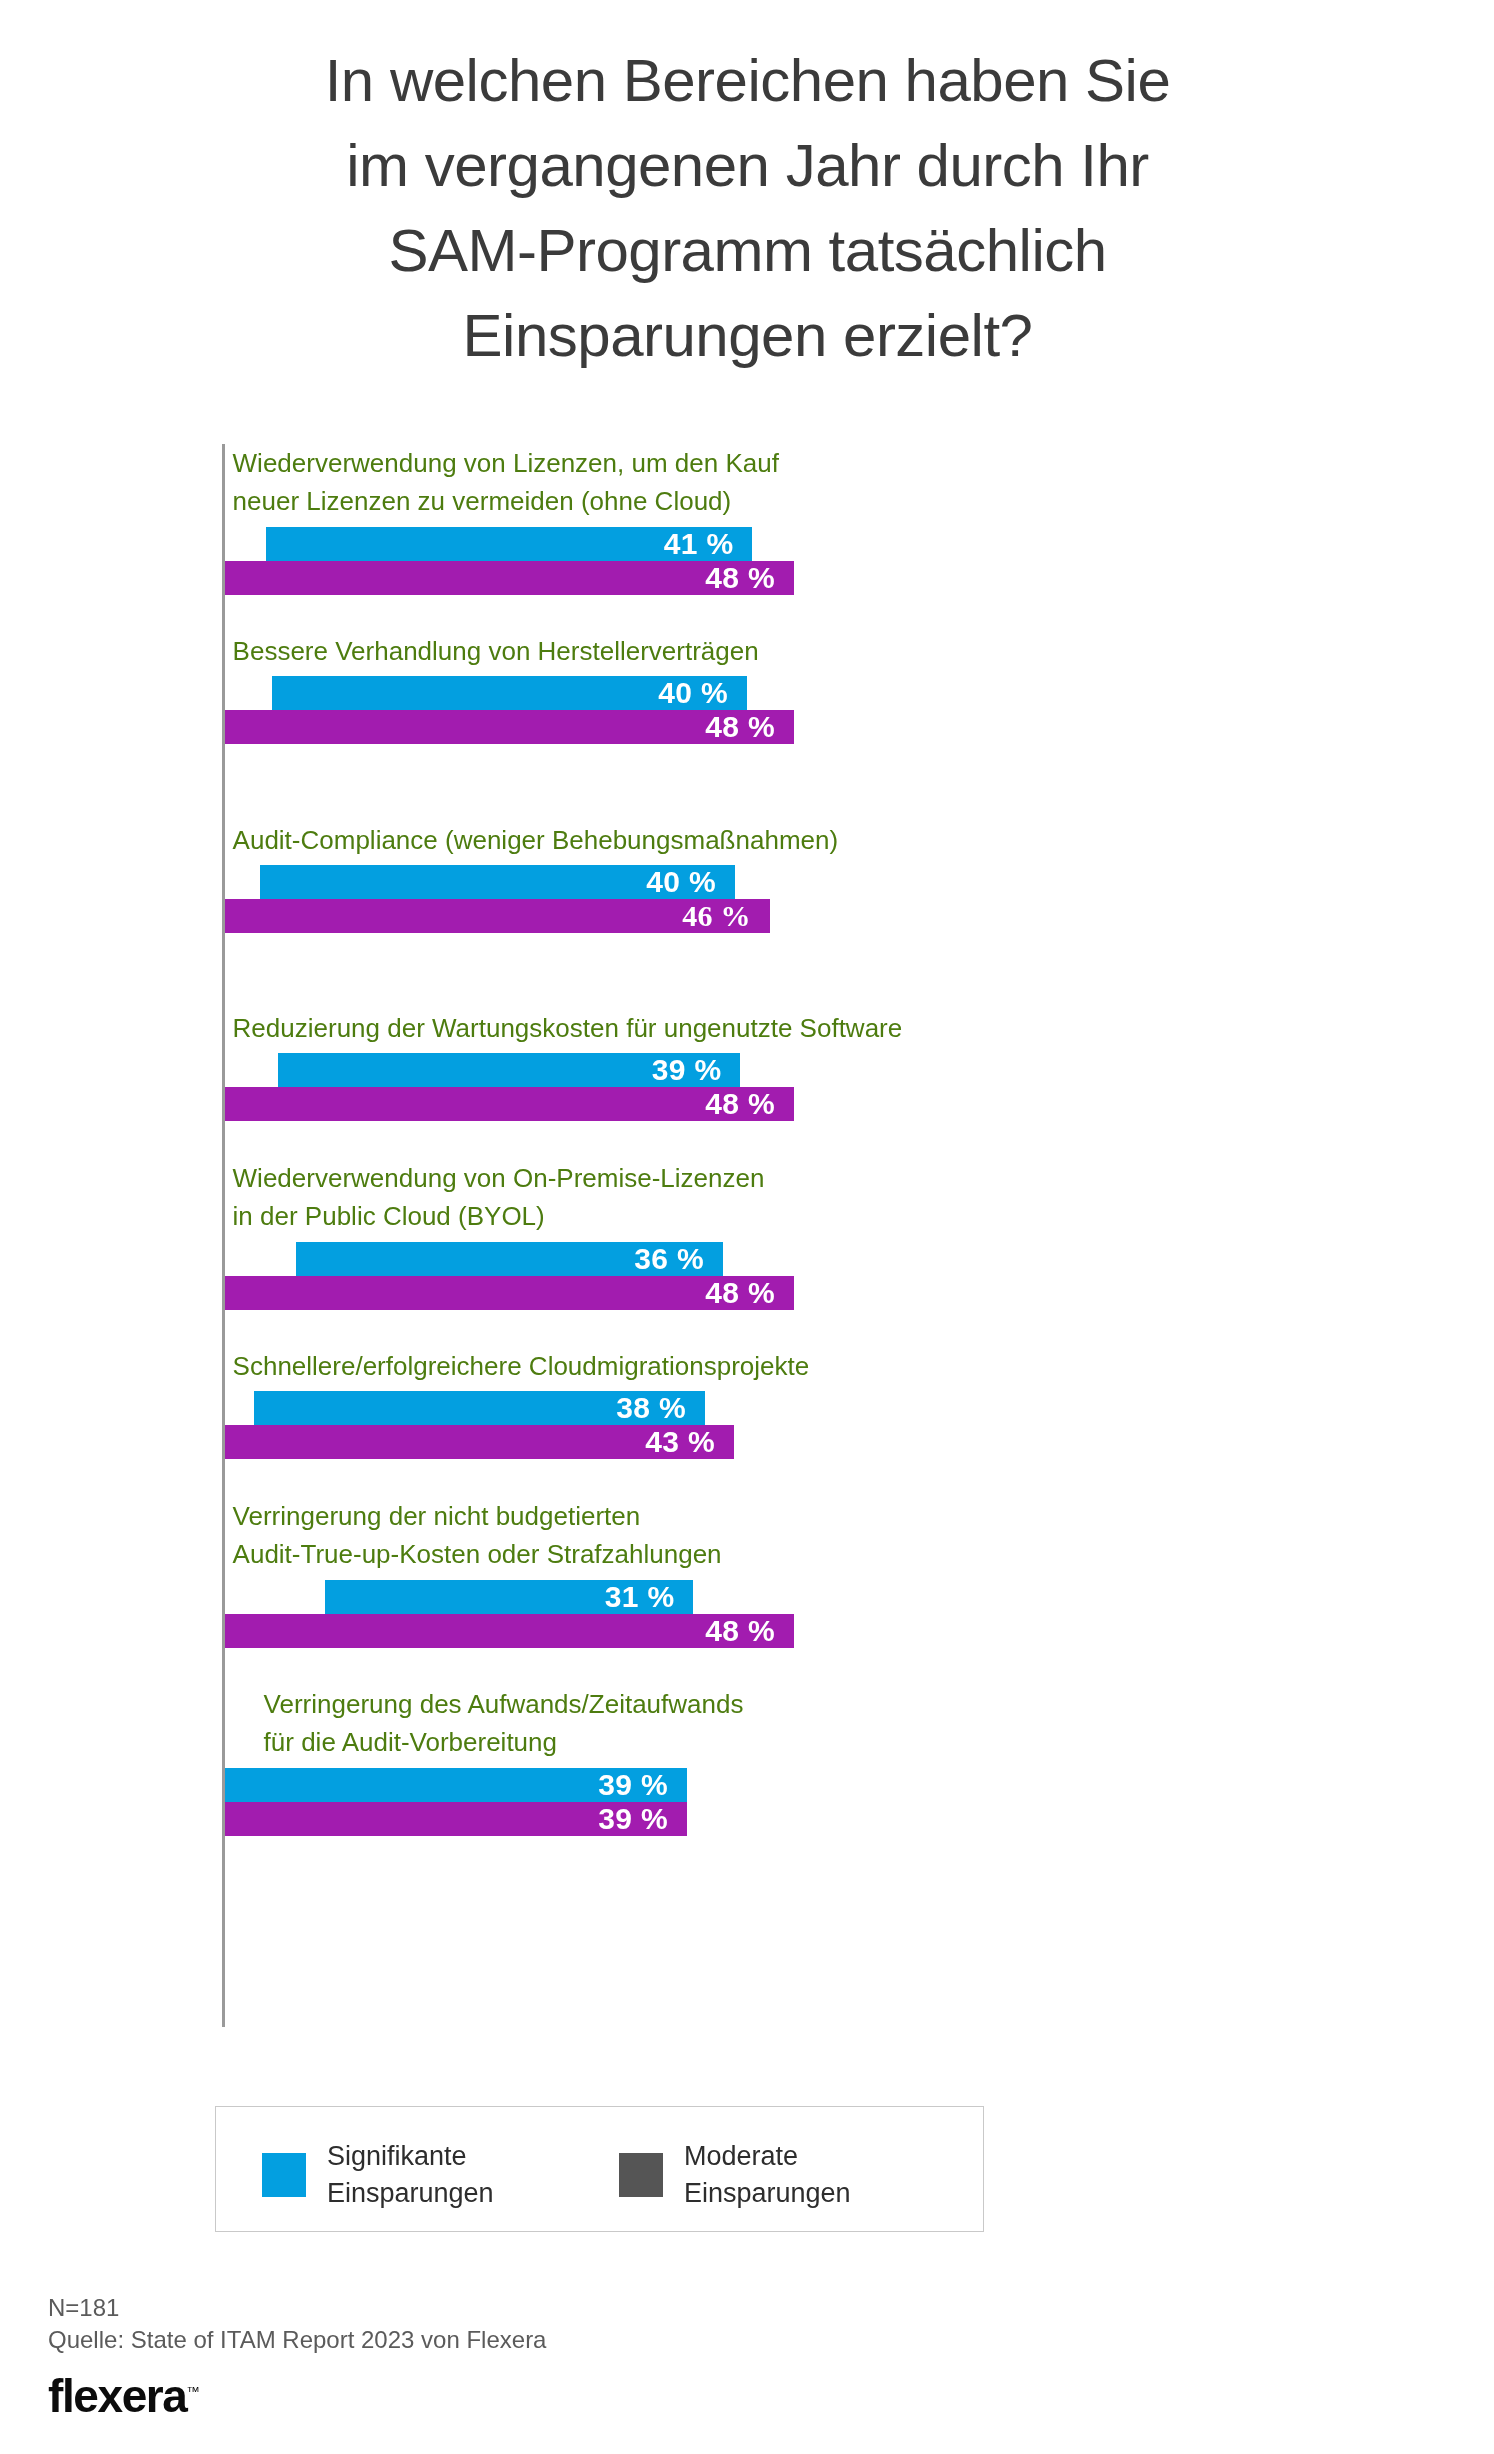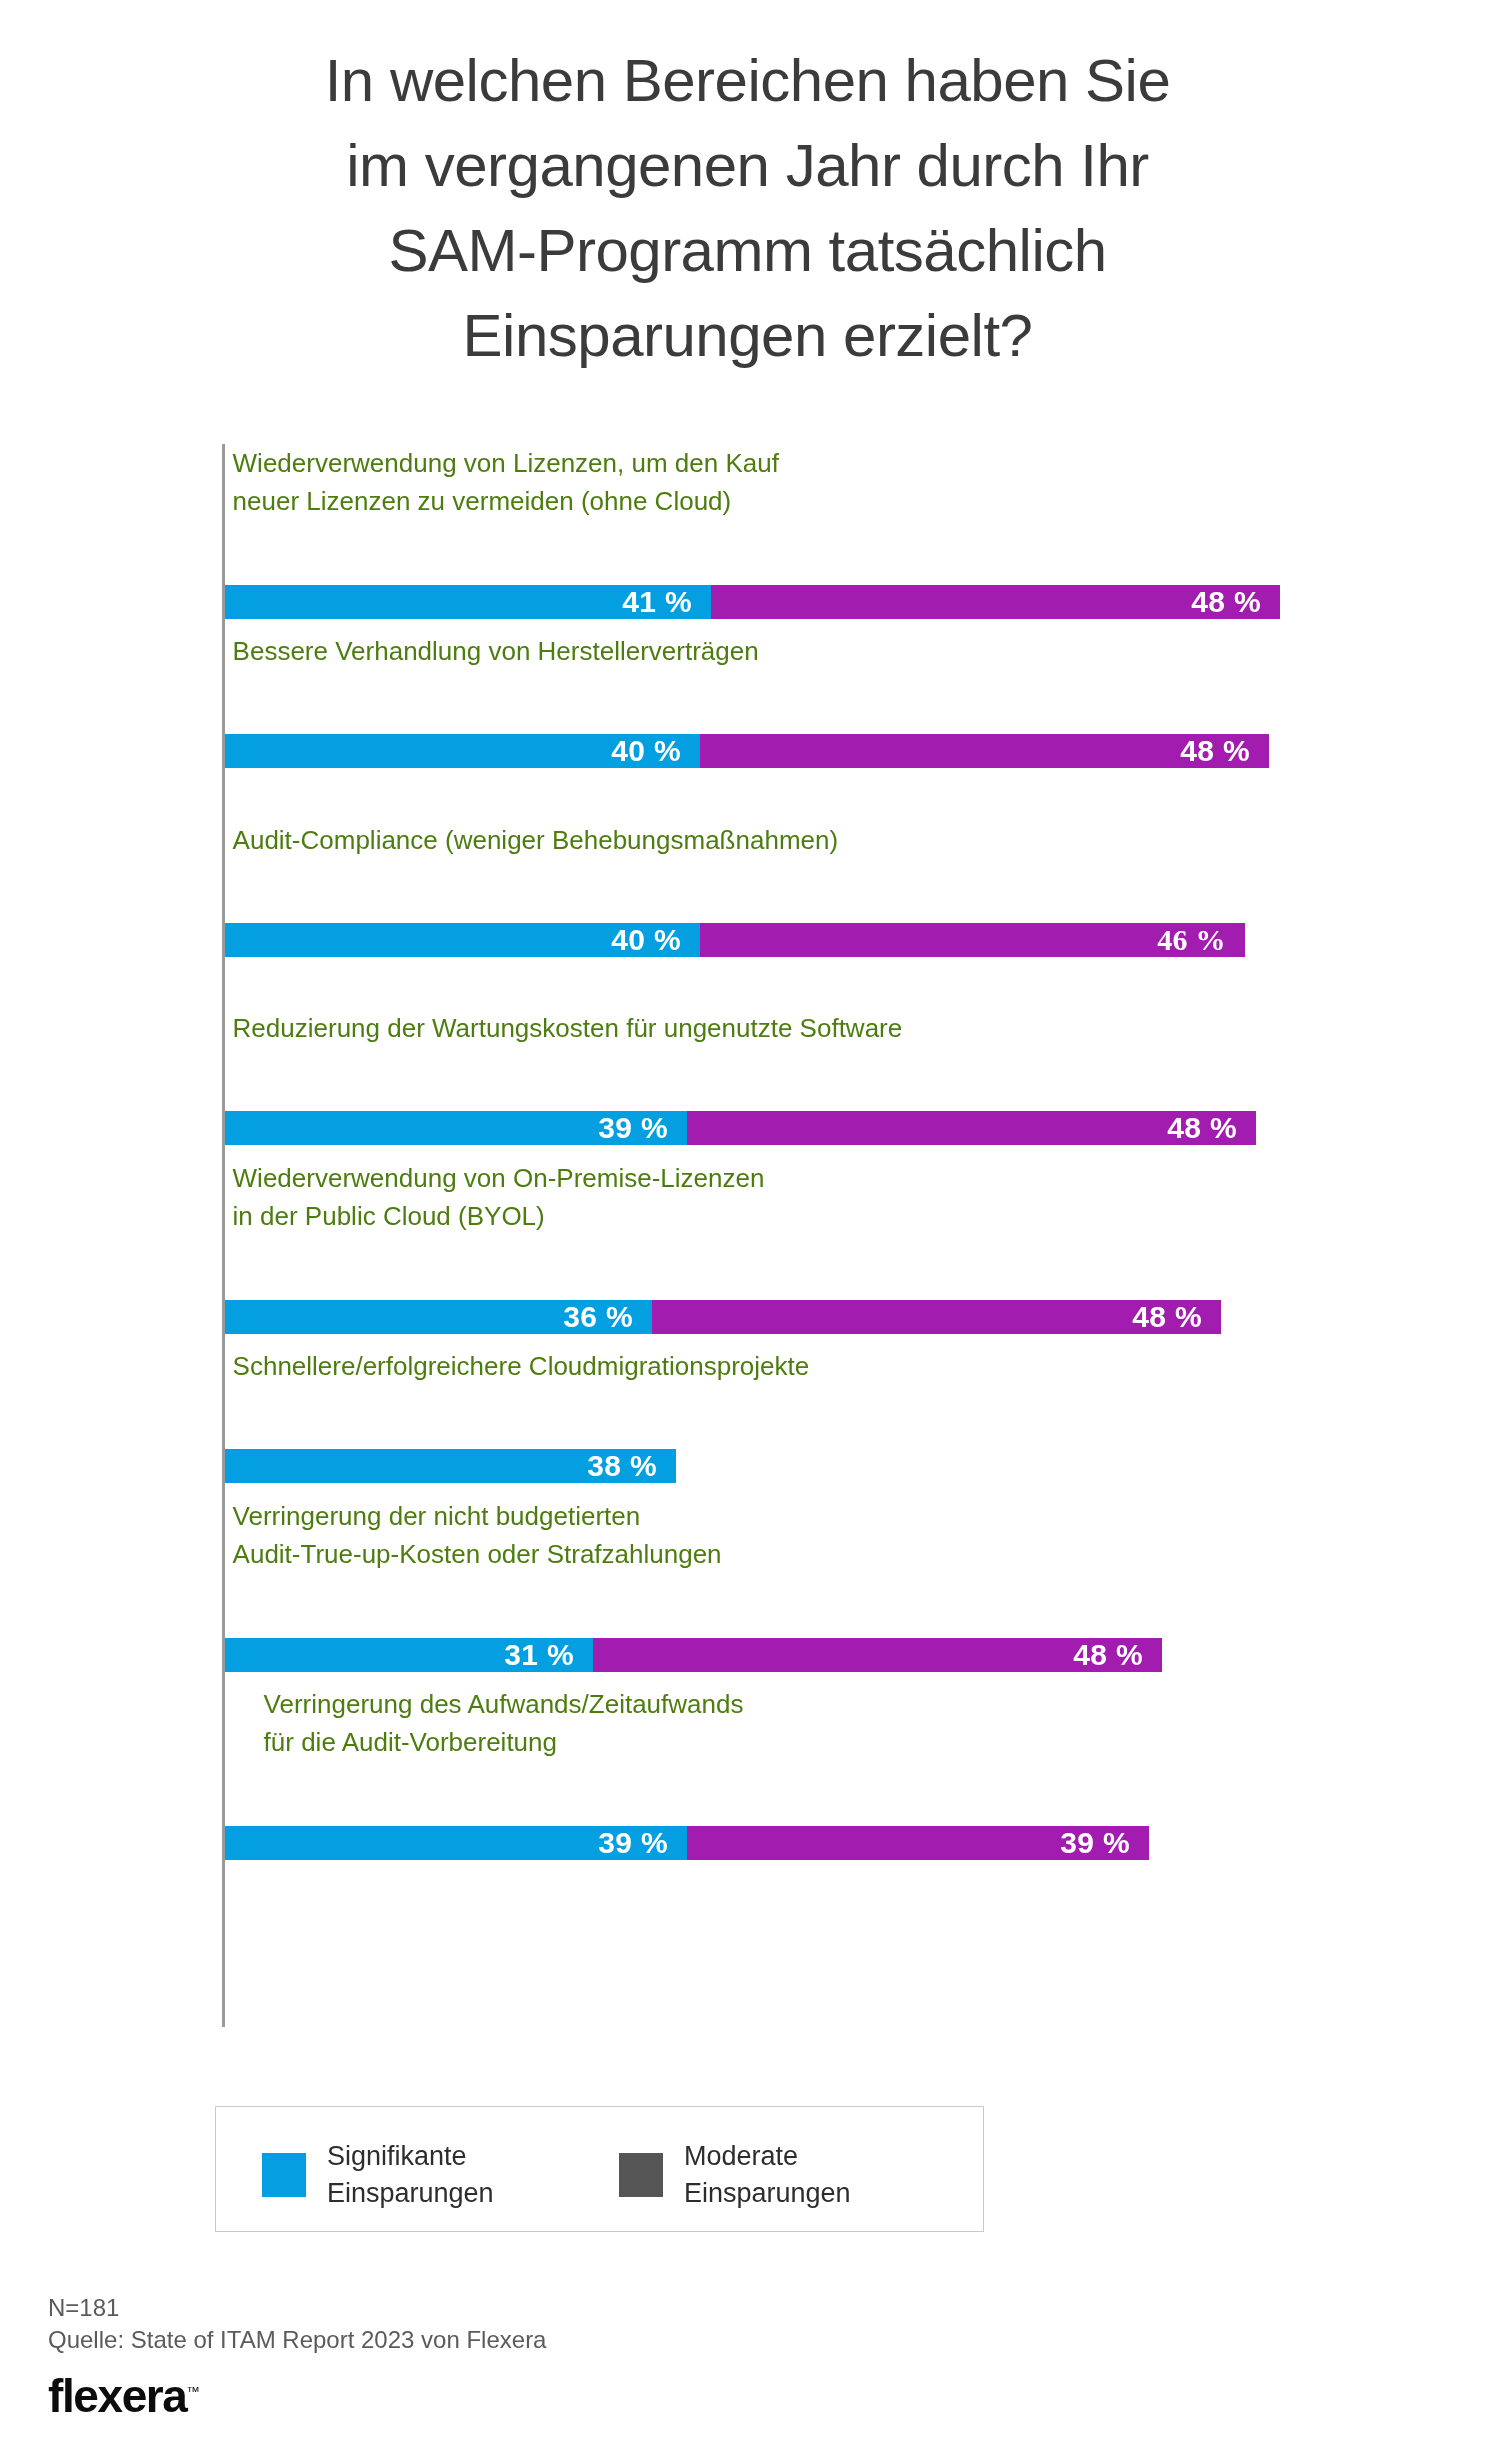--- a/index.html
+++ b/index.html
@@ -61,21 +61,22 @@
     line-height: 38px;
     font-weight: 400;
     color: #4d7c0f;
     white-space: pre-line;
   }
   .bar-row {
     position: absolute;
     left: 0;
     height: 92px;
     display: flex;
-    align-items: flex-end;
+    flex-direction: column;
+    align-items: center;
   }
   .seg {
     position: relative;
     display: flex;
     align-items: center;
     justify-content: flex-end;
     box-sizing: border-box;
     padding-right: 19px;
   }
   .seg-sig { background: #039fe0; }
@@ -221,20 +222,23 @@
       </div>
     </div>
   </div>
 
   <div class="bar-group" style="top:903px;">
     <div class="cat-label" style="top:0px;">Schnellere/erfolgreichere Cloudmigrationsprojekte</div>
     <div class="bar-row" style="top:44px;">
       <div class="seg seg-sig" style="width:451px;padding-left:48px;">
         <span class="seg-value">38 %</span>
       </div>
+      <div class="seg seg-mod" style="width:509px;">
+        <span class="seg-value">43 %</span>
+      </div>
     </div>
   </div>
 
   <div class="bar-group" style="top:1053px;">
     <div class="cat-label" style="top:0px;">Verringerung der nicht budgetierten
 Audit-True-up-Kosten oder Strafzahlungen</div>
     <div class="bar-row" style="top:83px;">
       <div class="seg seg-sig" style="width:368px;">
         <span class="seg-value">31 %</span>
       </div>

